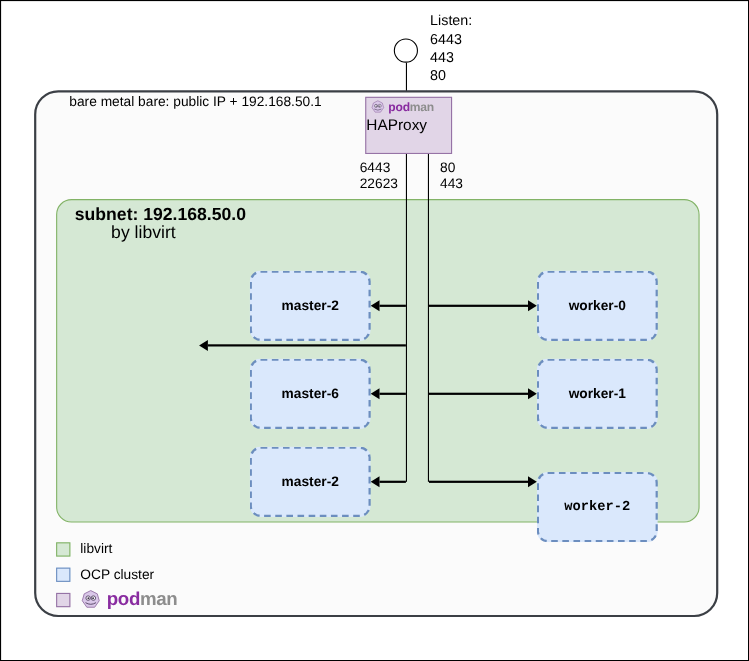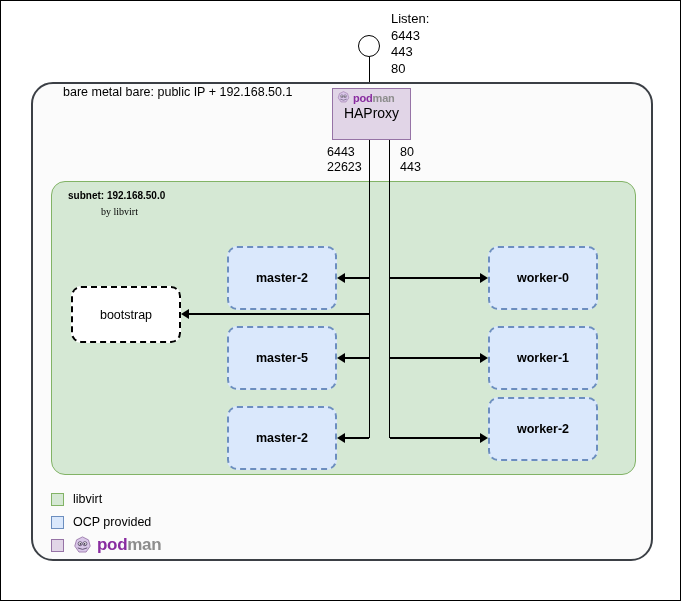--- a/index.html
+++ b/index.html
@@ -86,21 +86,20 @@
     padding: 2px 0 0 4px;
   }
   .podman-word {
     font-size: 11px;
     font-weight: bold;
     letter-spacing: -0.2px;
   }
   .pod-part { color: #892ca0; }
   .man-part { color: #8d8d8d; }
   #haproxy-title {
-    text-align: center;
     font-size: 14px;
     color: #000000;
     margin-top: 1px;
   }
 
   
   .podman-seal {
     width: 13px;
     height: 13px;
     flex: 0 0 13px;
@@ -130,27 +129,27 @@
     width: 585px;
     height: 294px;
     background: #d5e8d4;
     border: 1.6px solid #82b366;
     border-radius: 14px;
     box-sizing: border-box;
   }
   #subnet-text {
     left: 62px;
     top: 187px;
-    font-size: 10px;
+    font-size: 16px;
     color: #000000;
     line-height: 16px;
   }
   #subnet-text .line1 { font-weight: bold; padding-left: 5px; }
   #subnet-text .line2 { }
-  #subnet-text .line3 { padding-left: 38px; font-family: Liberation Serif, serif; }
+  #subnet-text .line3 { padding-left: 38px; }
 
   
   .node {
     background: #dae8fc;
     border: 2px dashed #6c8ebf;
     border-radius: 10px;
     box-sizing: border-box;
     display: flex;
     align-items: center;
     justify-content: center;
@@ -158,21 +157,21 @@
     font-weight: bold;
     color: #000000;
     width: 110px;
     height: 64px;
   }
   #node-master-0 { left: 226px; top: 245px; }
   #node-master-1 { left: 226px; top: 325px; }
   #node-master-2 { left: 226px; top: 405px; }
   #node-worker-0 { left: 487px; top: 245px; }
   #node-worker-1 { left: 487px; top: 325px; }
-  #node-worker-2 { left: 487px; top: 396px; }
+  #node-worker-2 { left: 487px; top: 428px; font-family: Liberation Mono, monospace; }
 
   
   #node-bootstrap {
     left: 70px;
     top: 285px;
     width: 110px;
     height: 57px;
     background: #ffffff;
     border: 2.4px dashed #000000;
     border-radius: 10px;
@@ -265,38 +264,35 @@
   <div class="abs hline" style="left:389px; top:356.2px; width:90px;"></div>
   <div class="abs arrow-right" style="left:479px; top:352px;"></div>
 
   <div class="abs hline" style="left:389px; top:436.2px; width:90px;"></div>
   <div class="abs arrow-right" style="left:479px; top:432px;"></div>
 
   <div class="abs node" id="node-master-0">
     <span>master-2</span>
   </div>
   <div class="abs node" id="node-master-1">
-    <span>master-5</span>
+    <span>master-6</span>
   </div>
   <div class="abs node" id="node-master-2">
     <span>master-2</span>
   </div>
   <div class="abs node" id="node-worker-0">
     <span>worker-0</span>
   </div>
   <div class="abs node" id="node-worker-1">
     <span>worker-1</span>
   </div>
   <div class="abs node" id="node-worker-2">
     <span>worker-2</span>
   </div>
 
-  <div class="abs" id="node-bootstrap">
-    <span>bootstrap</span>
-  </div>
 
   <div class="abs" id="haproxy-box">
     <div class="podman-row">
       <svg class="podman-seal" viewBox="0 0 32 32">
         <polygon points="16,1.5 26,6.5 29,17 22,27 10,27 3,17 6,6.5" fill="#d9c7e8" stroke="#9673a6" stroke-width="1.4"></polygon>
         <circle cx="12" cy="13" r="3.4" fill="#ffffff" stroke="#5b4a6b" stroke-width="1.5"></circle>
         <circle cx="20" cy="13" r="3.4" fill="#ffffff" stroke="#5b4a6b" stroke-width="1.5"></circle>
         <circle cx="12.4" cy="13.4" r="1.5" fill="#3c3248"></circle>
         <circle cx="19.6" cy="13.4" r="1.5" fill="#3c3248"></circle>
         <path d="M8 20 q8 5 16 0" stroke="#5b4a6b" stroke-width="1.5" fill="none"></path>
@@ -307,21 +303,21 @@
     <div id="haproxy-title">HAProxy</div>
   </div>
 
   <div class="abs" id="legend">
     <div class="legend-row">
       <span class="legend-swatch sw-libvirt"></span>
       <span class="legend-label">libvirt</span>
     </div>
     <div class="legend-row">
       <span class="legend-swatch sw-ocp"></span>
-      <span class="legend-label">OCP provided</span>
+      <span class="legend-label">OCP cluster</span>
     </div>
     <div class="legend-row">
       <span class="legend-swatch sw-podman"></span>
       <span class="legend-podman-wrap">
         <svg class="legend-seal" viewBox="0 0 32 32">
           <polygon points="16,1.5 26,6.5 29,17 22,27 10,27 3,17 6,6.5" fill="#d9c7e8" stroke="#9673a6" stroke-width="1.4"></polygon>
           <circle cx="12" cy="13" r="3.4" fill="#ffffff" stroke="#5b4a6b" stroke-width="1.5"></circle>
           <circle cx="20" cy="13" r="3.4" fill="#ffffff" stroke="#5b4a6b" stroke-width="1.5"></circle>
           <circle cx="12.4" cy="13.4" r="1.5" fill="#3c3248"></circle>
           <circle cx="19.6" cy="13.4" r="1.5" fill="#3c3248"></circle>

